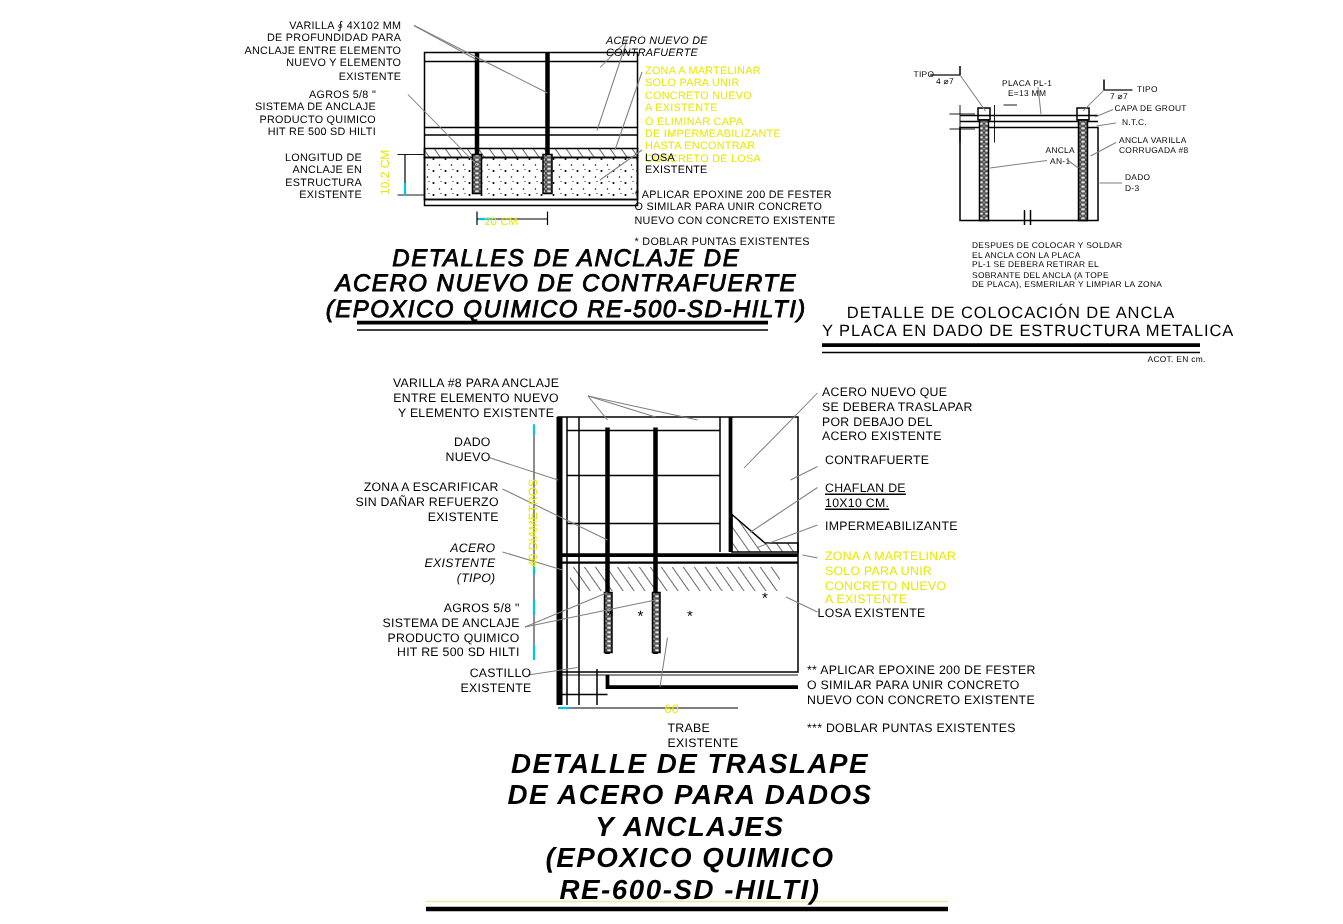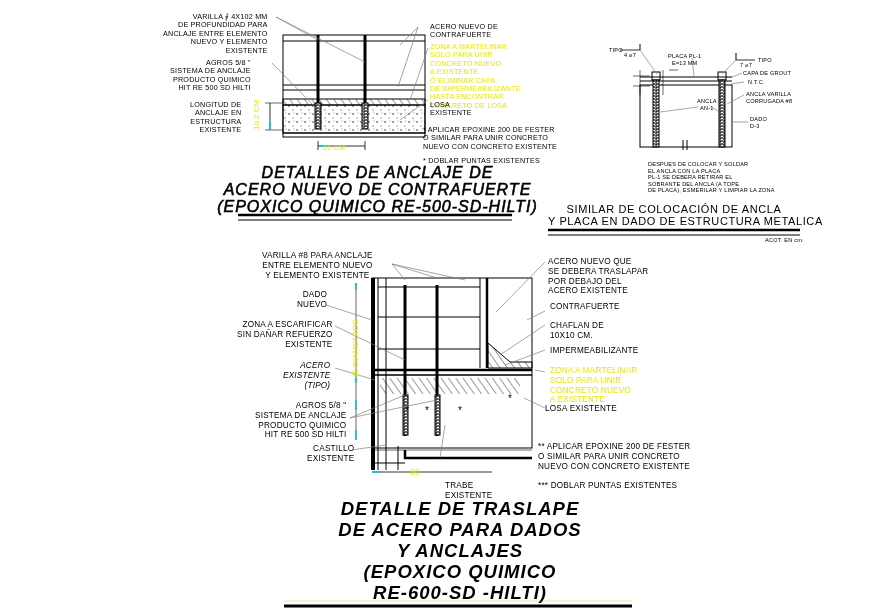--- a/index.html
+++ b/index.html
@@ -169,21 +169,21 @@
 <div class="note r" style="left:170px;top:59px;">AGROS 5/8 "
 SISTEMA DE ANCLAJE
 PRODUCTO QUIMICO
 HIT RE 500 SD HILTI</div>
 <div class="note r" style="left:190px;top:101px;">LONGITUD DE
 ANCLAJE EN
 ESTRUCTURA
 EXISTENTE</div>
 <div class="vlabel" style="left:252px;top:130px;">10.2 CM</div>
 <div class="note y" style="left:323px;top:144px;">20 CM</div>
-<div class="note" style="left:430px;top:23px;">ACERO NUEVO DE
+<div class="note" style="left:404px;top:23px;font-style:italic;">ACERO NUEVO DE
 CONTRAFUERTE</div>
 <div class="note y" style="left:430px;top:43px;">ZONA A MARTELINAR
 SOLO PARA UNIR
 CONCRETO NUEVO
 A EXISTENTE
 Ó ELIMINAR CAPA
 DE IMPERMEABILIZANTE
 HASTA ENCONTRAR
 CONCRETO DE LOSA</div>
 <div class="note" style="left:430px;top:101px;">LOSA
@@ -208,21 +208,21 @@
 CORRUGADA #8</div>
 <div class="note small c" style="left:697px;top:98px;">ANCLA
 AN-1</div>
 <div class="note small" style="left:750px;top:116px;">DADO
 D-3</div>
 <div class="note small" style="left:648px;top:161px;">DESPUES DE COLOCAR Y SOLDAR
 EL ANCLA CON LA PLACA
 PL-1 SE DEBERA RETIRAR EL
 SOBRANTE DEL ANCLA (A TOPE
 DE PLACA), ESMERILAR Y LIMPIAR LA ZONA</div>
-<div class="title t2" style="left:548px;top:203px;width:252px;">SIMILAR DE COLOCACIÓN DE ANCLA
+<div class="title t2" style="left:548px;top:203px;width:252px;">DETALLE DE COLOCACIÓN DE ANCLA
 Y PLACA EN DADO DE ESTRUCTURA METALICA</div>
 <div class="note small" style="left:765px;top:237px;text-transform:none;">ACOT. EN cm.</div>
 
 <div class="note mid c" style="left:262px;top:251px;">VARILLA #8 PARA ANCLAJE
 ENTRE ELEMENTO NUEVO
 Y ELEMENTO EXISTENTE</div>
 <div class="note mid r" style="left:297px;top:290px;">DADO
 NUEVO</div>
 <div class="note mid r" style="left:237px;top:320px;">ZONA A ESCARIFICAR
 SIN DAÑAR REFUERZO
@@ -230,29 +230,29 @@
 <div class="note mid r" style="left:283px;top:361px;font-style:italic;">ACERO
 EXISTENTE
 (TIPO)</div>
 <div class="note mid r" style="left:255px;top:401px;">AGROS 5/8 "
 SISTEMA DE ANCLAJE
 PRODUCTO QUIMICO
 HIT RE 500 SD HILTI</div>
 <div class="note mid r" style="left:307px;top:444px;text-align:right;">CASTILLO
 EXISTENTE</div>
 <div class="vlabel" style="left:351px;top:378px;">40 DIAMETROS</div>
-<div class="note y mid" style="left:410px;top:468px;">60</div>
+<div class="note y mid" style="left:443px;top:468px;">60</div>
 <div class="note mid" style="left:445px;top:481px;">TRABE
 EXISTENTE</div>
 <div class="note mid" style="left:548px;top:257px;">ACERO NUEVO QUE
 SE DEBERA TRASLAPAR
 POR DEBAJO DEL
 ACERO EXISTENTE</div>
 <div class="note mid" style="left:550px;top:302px;">CONTRAFUERTE</div>
-<div class="note mid" style="left:550px;top:321px;">CHAFLAN DE
+<div class="note mid" style="left:550px;top:321px;text-decoration:underline;">CHAFLAN DE
 10x10 cm.</div>
 <div class="note mid" style="left:550px;top:346px;">IMPERMEABILIZANTE</div>
 <div class="note mid y" style="left:550px;top:366px;">ZONA A MARTELINAR
 SOLO PARA UNIR
 CONCRETO NUEVO
 A EXISTENTE</div>
 <div class="note mid" style="left:545px;top:404px;">LOSA EXISTENTE</div>
 <div class="note mid" style="left:538px;top:442px;">** APLICAR EPOXINE 200 DE FESTER
 O SIMILAR PARA UNIR CONCRETO
 NUEVO CON CONCRETO EXISTENTE</div>

